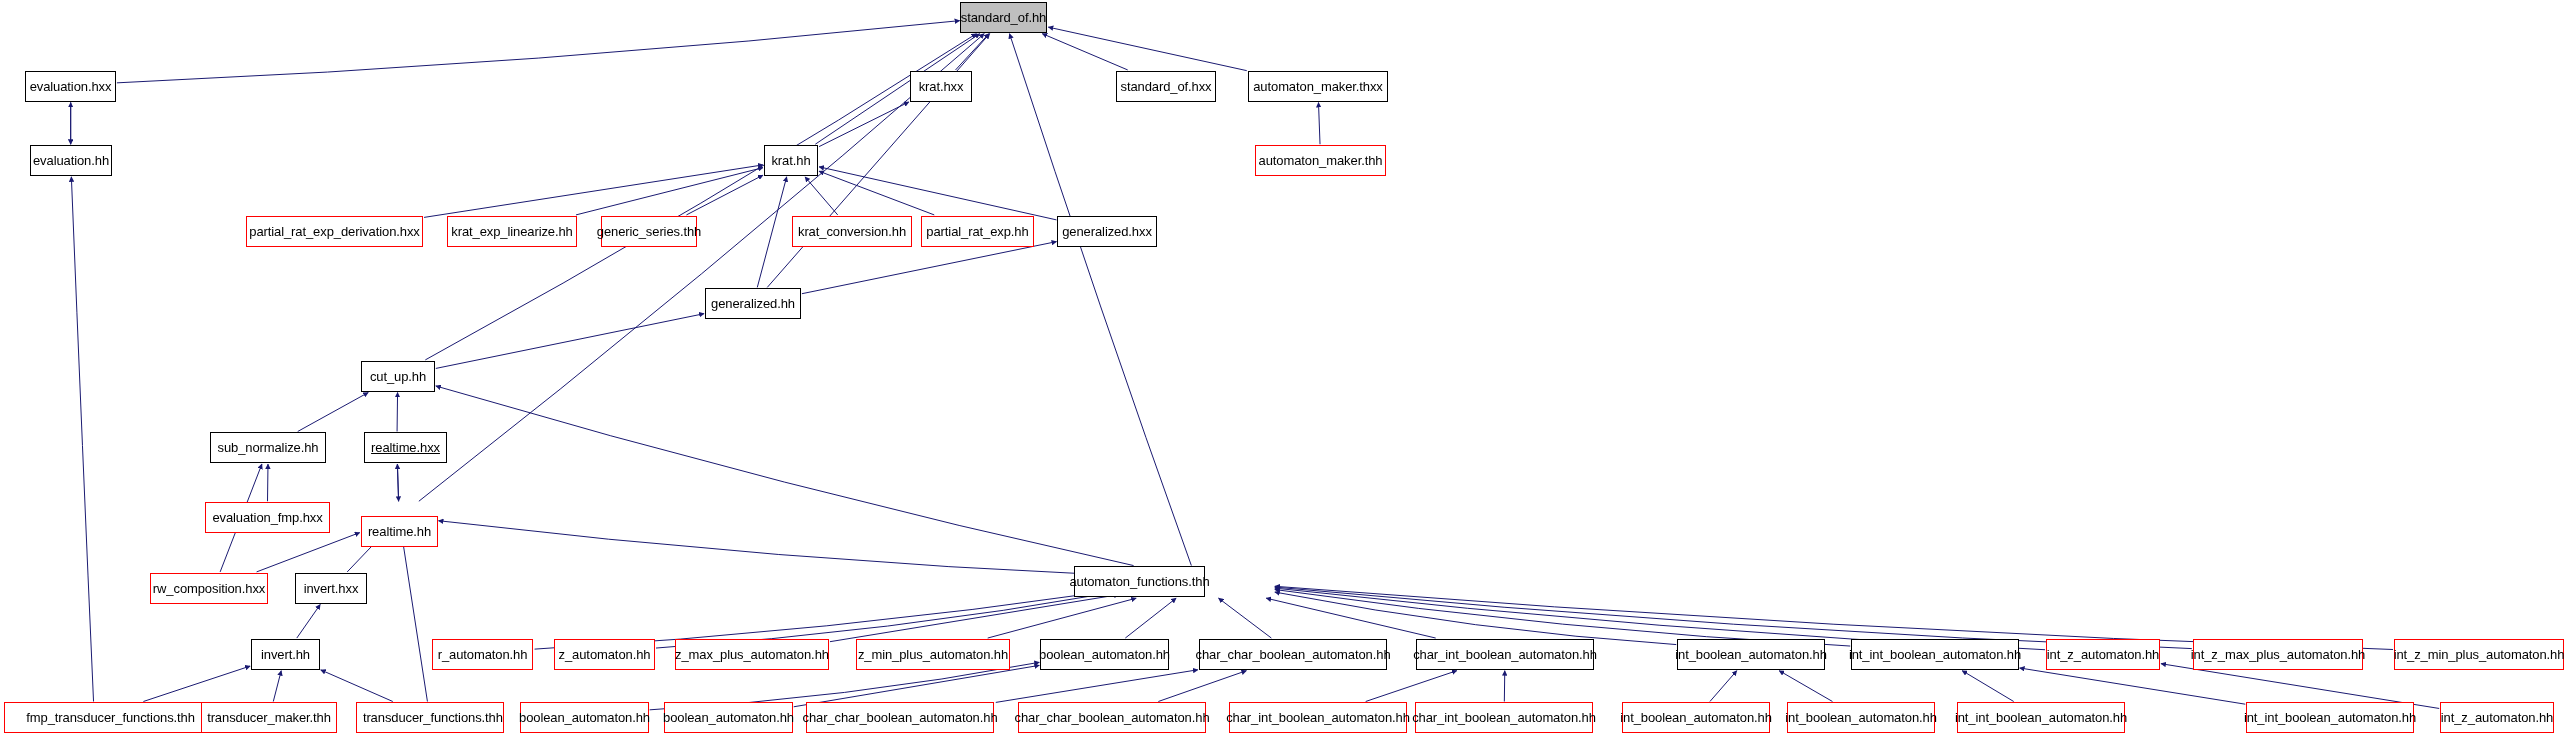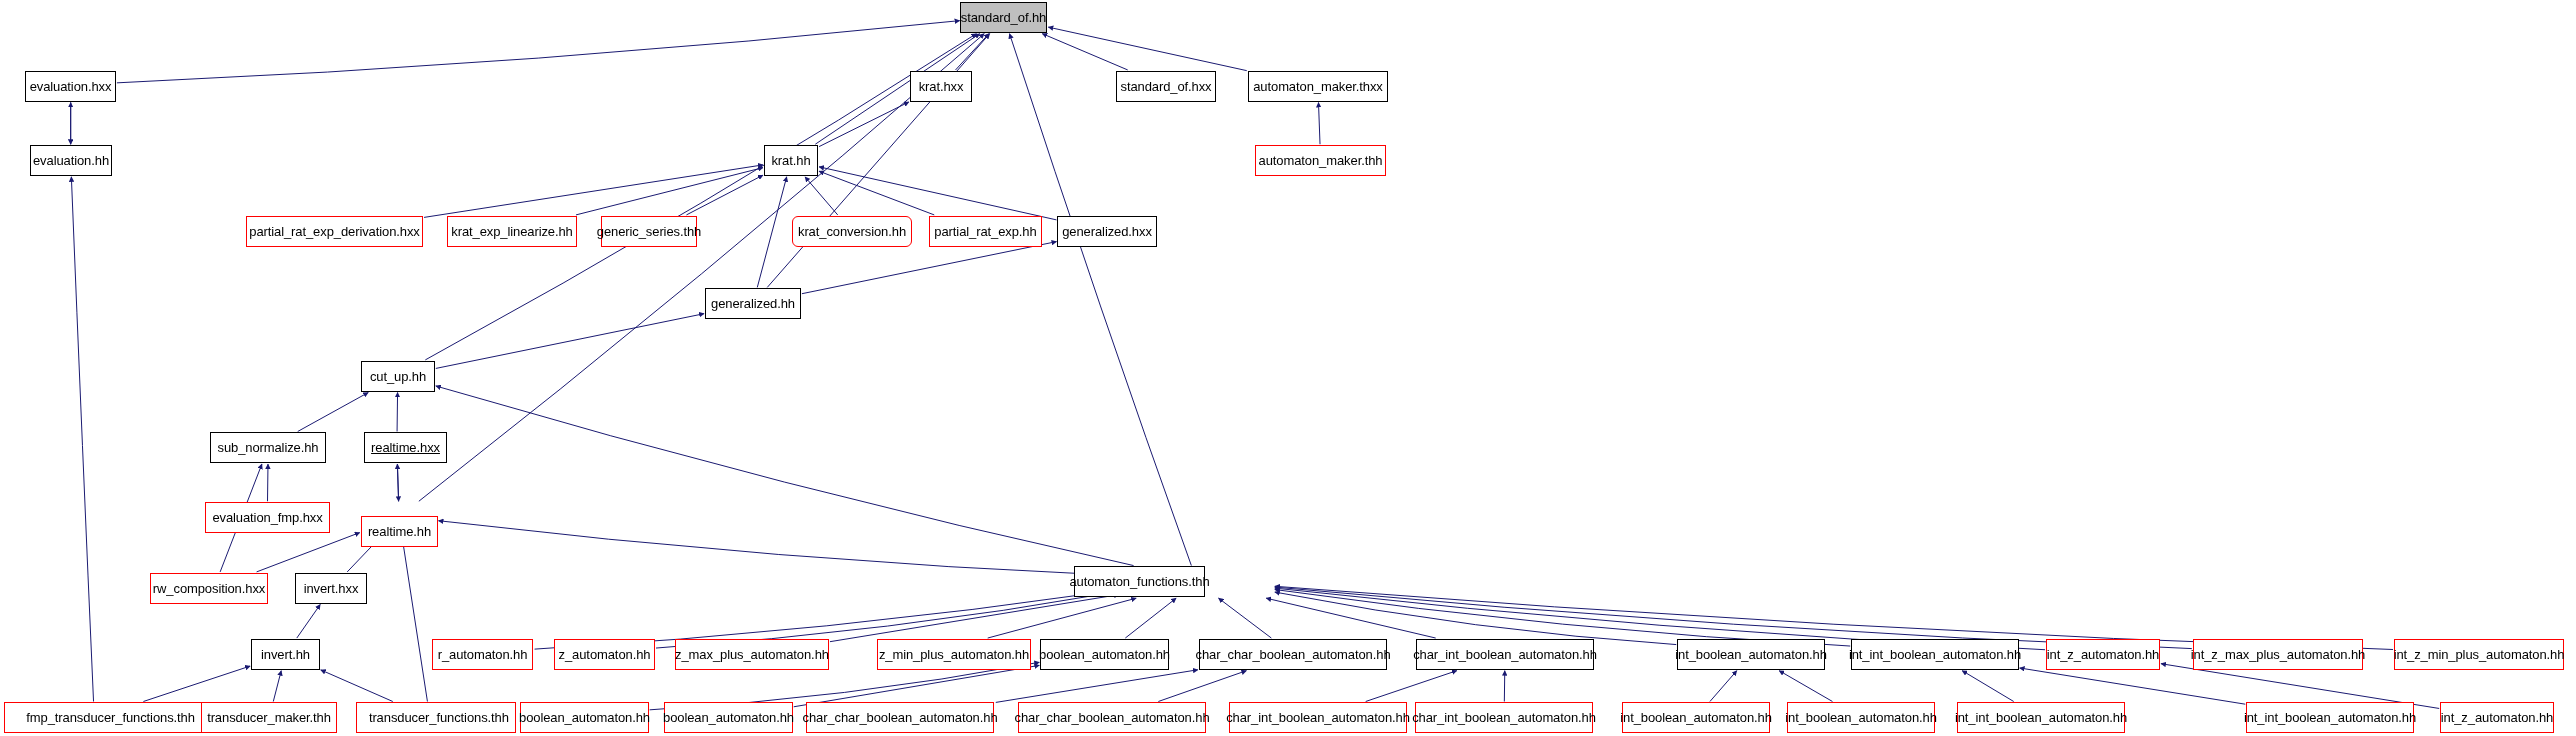--- a/index.html
+++ b/index.html
@@ -153,24 +153,24 @@
       </div>
       <div class="node red" style="left: 246px; top: 216px; width: 177px;">
         <span class="node-label">partial_rat_exp_derivation.hxx</span>
       </div>
       <div class="node red" style="left: 447px; top: 216px; width: 130px;">
         <span class="node-label">krat_exp_linearize.hh</span>
       </div>
       <div class="node red" style="left: 601px; top: 216px; width: 96px;">
         <span class="node-label">generic_series.thh</span>
       </div>
-      <div class="node red" style="left: 792px; top: 216px; width: 120px; border-radius: 6px;">
+      <div class="node red" style="left: 792px; top: 216px; width: 120px;">
         <span class="node-label">krat_conversion.hh</span>
       </div>
-      <div class="node red" style="left: 921px; top: 216px; width: 113px; margin-left: 8px;">
+      <div class="node red" style="left: 921px; top: 216px; width: 113px;">
         <span class="node-label">partial_rat_exp.hh</span>
       </div>
       <div class="node" style="left: 1057px; top: 216px; width: 100px;">
         <span class="node-label">generalized.hxx</span>
       </div>
       <div class="node" style="left: 705px; top: 288px; width: 96px;">
         <span class="node-label">generalized.hh</span>
       </div>
       <div class="node" style="left: 361px; top: 361px; width: 74px;">
         <span class="node-label">cut_up.hh</span>
@@ -201,21 +201,21 @@
       </div>
       <div class="node red" style="left: 432px; top: 639px; width: 101px;">
         <span class="node-label">r_automaton.hh</span>
       </div>
       <div class="node red" style="left: 554px; top: 639px; width: 101px;">
         <span class="node-label">z_automaton.hh</span>
       </div>
       <div class="node red" style="left: 675px; top: 639px; width: 154px;">
         <span class="node-label">z_max_plus_automaton.hh</span>
       </div>
-      <div class="node red" style="left: 877px; top: 639px; width: 154px; align-items: center;">
+      <div class="node red" style="left: 856px; top: 639px; width: 154px; align-items: center;">
         <span class="node-label">z_min_plus_automaton.hh</span>
       </div>
       <div class="node" style="left: 1040px; top: 639px; width: 129px;">
         <span class="node-label">boolean_automaton.hh</span>
       </div>
       <div class="node" style="left: 1199px; top: 639px; width: 188px;">
         <span class="node-label">char_char_boolean_automaton.hh</span>
       </div>
       <div class="node" style="left: 1416px; top: 639px; width: 178px;">
         <span class="node-label">char_int_boolean_automaton.hh</span>
@@ -234,21 +234,21 @@
       </div>
       <div class="node red" style="left: 2394px; top: 639px; width: 170px;">
         <span class="node-label">int_z_min_plus_automaton.hh</span>
       </div>
       <div class="node red" style="left: 3.6px; top: 702px; width: 214px;">
         <span class="node-label">fmp_transducer_functions.thh</span>
       </div>
       <div class="node red" style="left: 201px; top: 702px; width: 136px;">
         <span class="node-label">transducer_maker.thh</span>
       </div>
-      <div class="node red" style="left: 356px; top: 702px; width: 160px; padding-left: 12px;">
+      <div class="node red" style="left: 356px; top: 702px; width: 148px; padding-left: 12px;">
         <span class="node-label">transducer_functions.thh</span>
       </div>
       <div class="node red" style="left: 520px; top: 702px; width: 129px;">
         <span class="node-label">boolean_automaton.hh</span>
       </div>
       <div class="node red" style="left: 664px; top: 702px; width: 129px;">
         <span class="node-label">boolean_automaton.hh</span>
       </div>
       <div class="node red" style="left: 806px; top: 702px; width: 188px;">
         <span class="node-label">char_char_boolean_automaton.hh</span>

